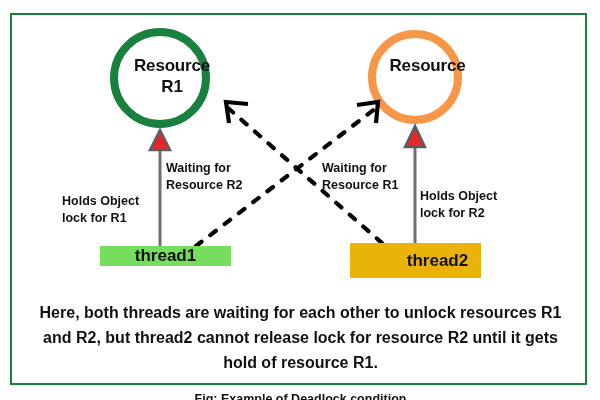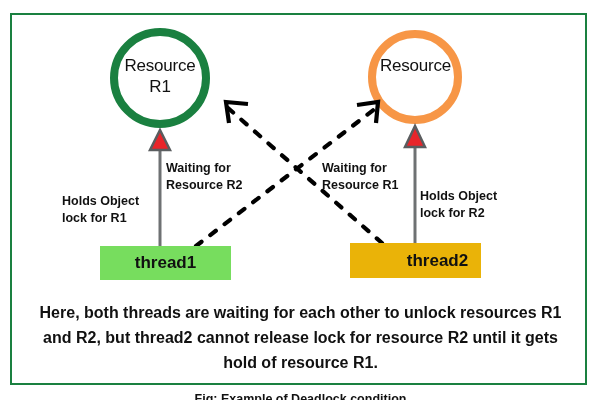--- a/index.html
+++ b/index.html
@@ -30,25 +30,26 @@
   svg#art {
     position: absolute;
     left: 0;
     top: 0;
     width: 600px;
     height: 400px;
   }
   .node-circle-label {
     position: absolute;
     text-align: center;
-    font-weight: normal;
+    font-weight: bold;
     color: #111111;
     line-height: 1.25;
     font-size: 17px;
     letter-spacing: -0.2px;
+    padding-left: 12px;
   }
   #r1-label {
     left: 110px;
     top: 55px;
     width: 100px;
   }
   #r2-label {
     left: 368px;
     top: 55px;
     width: 95px;
@@ -60,21 +61,21 @@
     align-items: center;
     justify-content: center;
     font-weight: bold;
     font-size: 17px;
     color: #111111;
   }
   #thread1-box {
     left: 100px;
     top: 246px;
     width: 131px;
-    height: 34px;
+    height: 20px;
     background: #77dd5e;
   }
   #thread2-box {
     left: 350px;
     top: 243px;
     width: 131px;
     height: 35px;
     background: #fcb košík;
   }
   #thread2-box {

